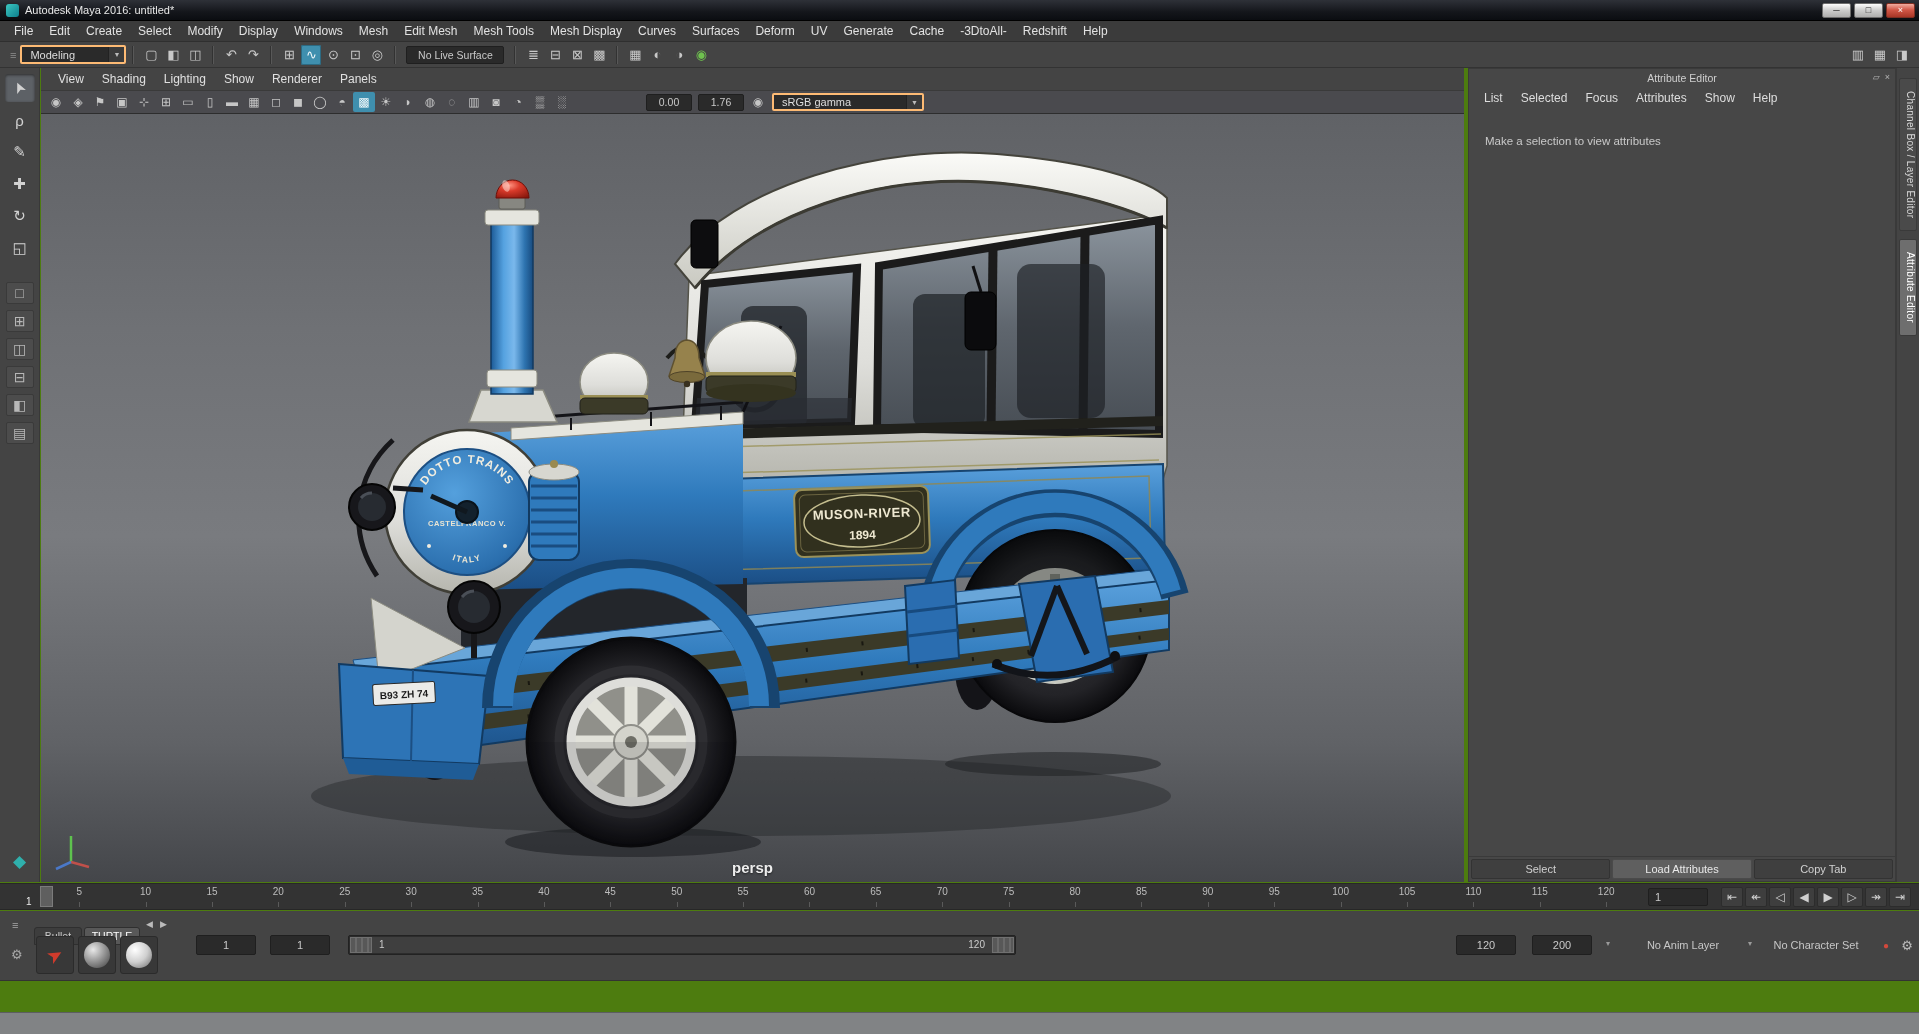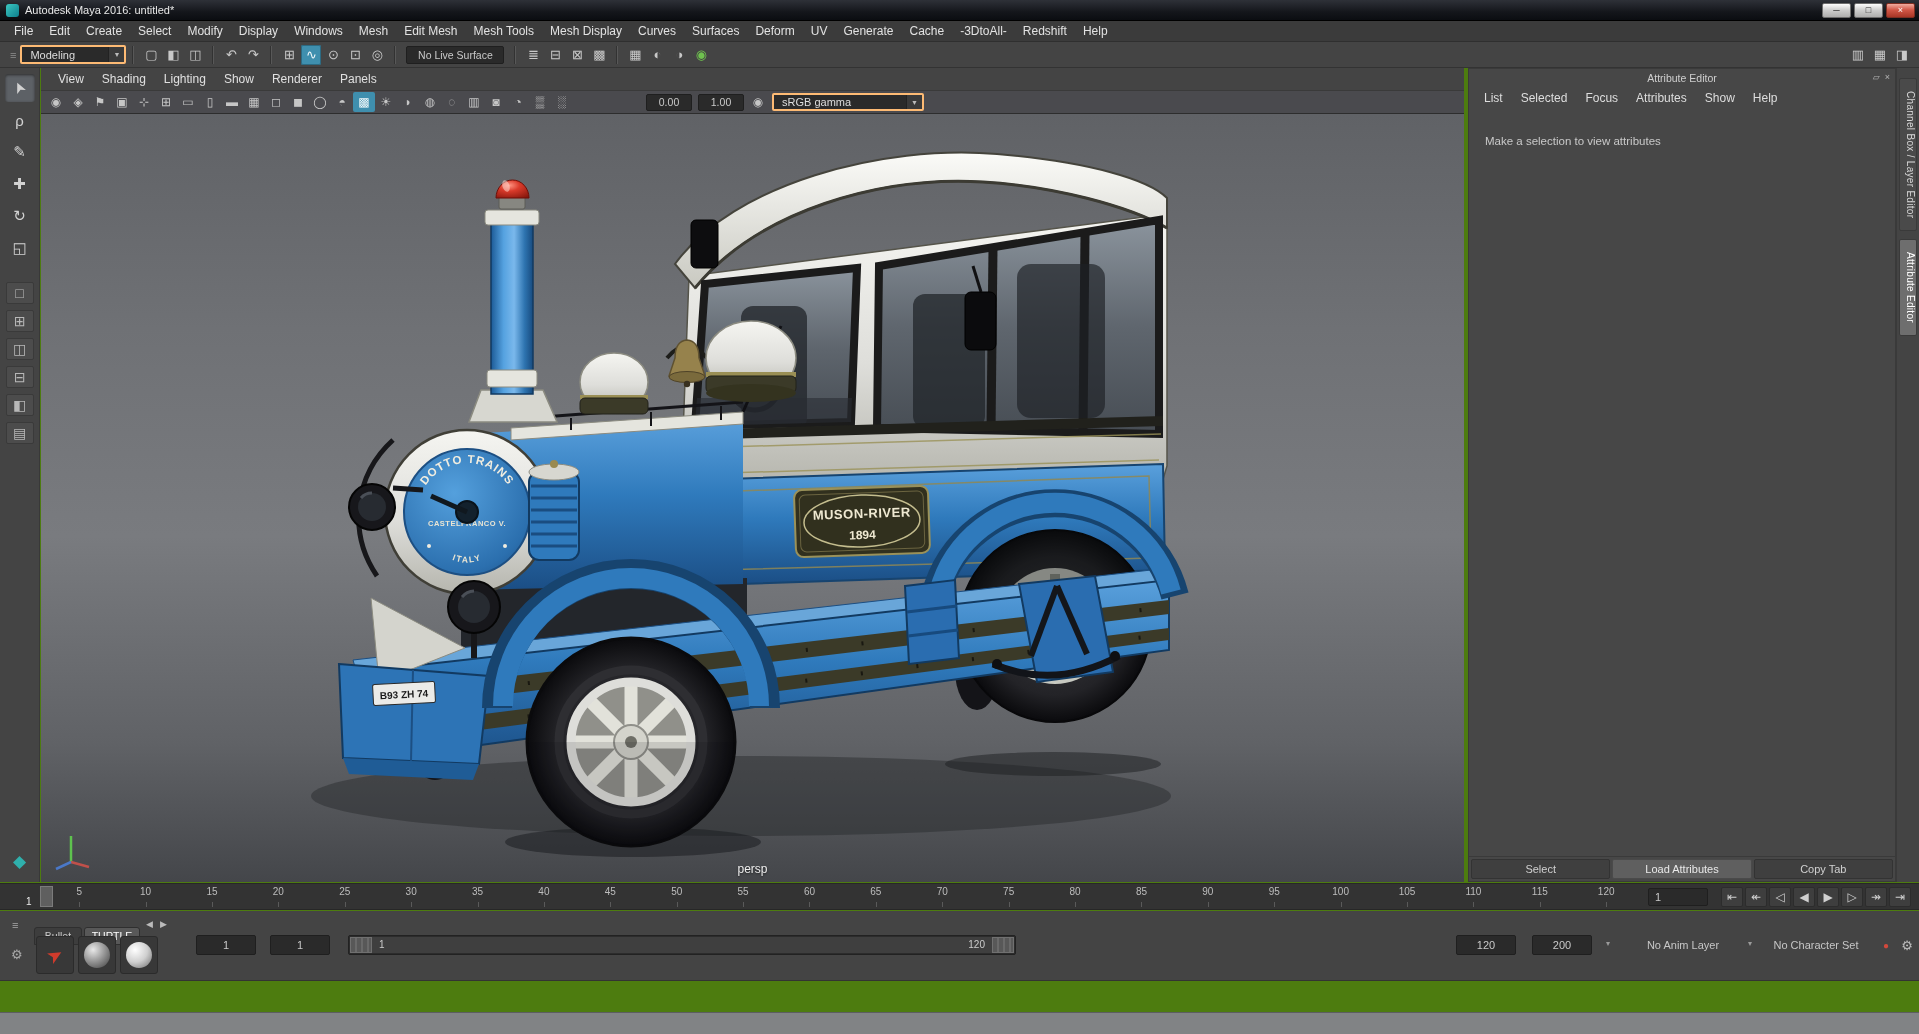--- a/index.html
+++ b/index.html
@@ -47,21 +47,21 @@
   #panel-menubar{height:22px;display:flex;align-items:center;padding-left:8px;background:#444}
   .pmenu{font-size:12px;color:#e0e0e0;padding:0 9px}
   #viewport-toolbar{height:24px;background:#4a4a4e;border-top:1px solid #3a3a3a;border-bottom:1px solid #2d2d2d;display:flex;align-items:center;padding-left:4px}
   .vic{width:22px;height:20px;display:flex;align-items:center;justify-content:center;font-size:12px;color:#c6c6c6;border-radius:2px;flex:none}
   .vic.active{background:#3f8fae;color:#f0f8fa}
   #vp-icons{display:flex;align-items:center}
   .vspacer{width:70px}
   .vfield{width:46px;height:17px;margin:0 3px}
   #gamma-select{width:152px;height:18px;margin-left:3px}
   #viewport{flex:1;position:relative;background:linear-gradient(180deg,#606266 0%,#6f7175 28%,#797b7f 55%,#606266 82%,#44464a 100%);overflow:hidden}
-  #persp-label{position:absolute;left:50%;bottom:6px;transform:translateX(-50%);font-size:12px;font-weight:normal;color:#ededed;text-shadow:0 1px 2px rgba(0,0,0,.55)}
+  #persp-label{position:absolute;left:50%;bottom:6px;transform:translateX(-50%);font-size:15px;font-weight:bold;color:#ededed;text-shadow:0 1px 2px rgba(0,0,0,.55)}
   #axis-gizmo{position:absolute;left:8px;bottom:10px}
 
   
   text{font-family:"Liberation Sans",sans-serif}
   .brand{font-size:11.5px;font-weight:bold;fill:#f1ede0;letter-spacing:1px}
   .brandm{font-size:7.5px;font-weight:bold;fill:#eae5d3;text-anchor:middle;letter-spacing:.5px}
   .brandb{font-size:8.5px;font-weight:bold;fill:#eae5d3;letter-spacing:1.5px}
   .plq{font-size:13px;font-weight:bold;fill:#efe9d2;text-anchor:middle;letter-spacing:.5px}
   .plq2{font-size:12px;font-weight:bold;fill:#efe9d2;text-anchor:middle}
   .plate{font-size:10px;font-weight:bold;fill:#1c1c1c;text-anchor:middle}
@@ -290,21 +290,21 @@
           <span class="vic">◍</span>
           <span class="vic">◌</span>
           <span class="vic">▥</span>
           <span class="vic">◙</span>
           <span class="vic">◔</span>
           <span class="vic">▒</span>
           <span class="vic">░</span>
         </div>
       <span class="vspacer"></span>
       <div class="vfield sunken">0.00</div>
-      <div class="vfield sunken">1.00</div>
+      <div class="vfield sunken">1.76</div>
       <span class="vic teal">◉</span>
       <div id="gamma-select" class="selbox">
         <span>sRGB gamma</span>
         <span class="arr">▼</span>
       </div>
     </div>
 
     <div id="viewport">
       <svg width="1423" height="768" viewBox="0 0 1423 768">
         <defs>

